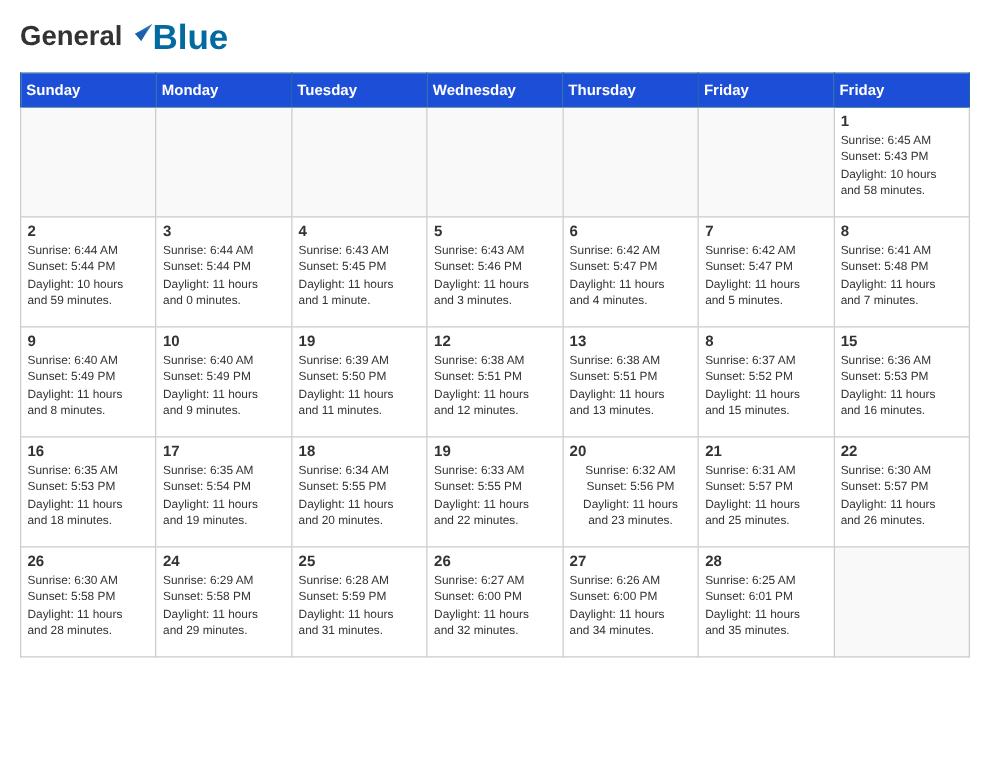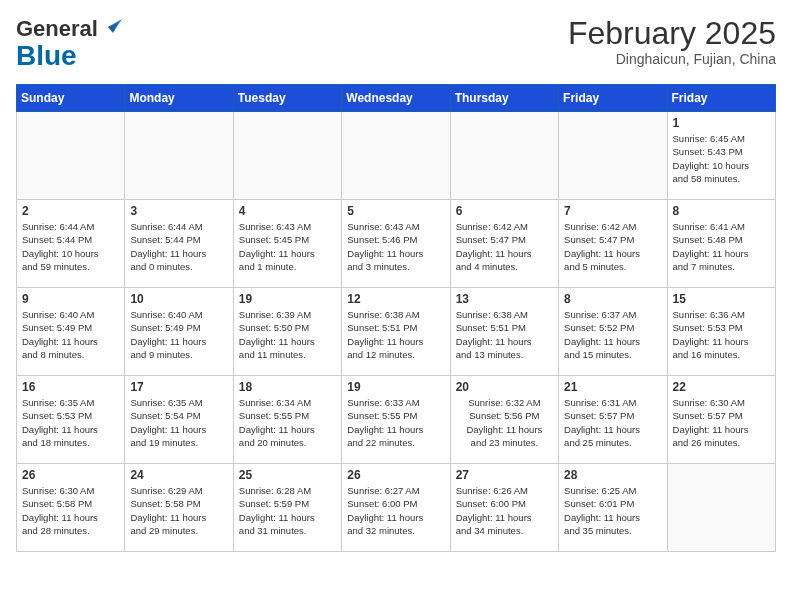--- a/index.html
+++ b/index.html
@@ -11,21 +11,21 @@
       padding: 16px;
     }
     .header {
       display: flex;
       justify-content: space-between;
       align-items: flex-start;
       margin-bottom: 12px;
     }
     .logo {
       display: flex;
-      flex-direction: column;
+      flex-direction: row;
       align-items: flex-start;
     }
     .title-block {
       text-align: right;
     }
     .month-year {
       font-size: 32px;
       font-weight: normal;
       color: #333;
       line-height: 1.1;
@@ -85,24 +85,20 @@
   <div class="logo">
     <div class="logo-wrapper">
       <span style="font-size:22px;font-weight:bold;color:#333;">General</span>
       <svg width="22" height="20" viewBox="0 0 22 20" style="margin-left:2px;margin-top:-4px;">
         <polygon points="8,10 22,2 14,14" fill="#2979c0"></polygon>
         <polygon points="8,10 18,6 13,16" fill="#1a5fa8"></polygon>
       </svg>
     </div>
     <div style="font-size:28px;font-weight:bold;color:#0369a1;margin-top:-2px;">Blue</div>
   </div>
-  <div class="title-block">
-    <div class="month-year">February 2025</div>
-    <div class="location">Dinghaicun, Fujian, China</div>
-  </div>
 </div>
 
 <table class="calendar">
   <thead>
     <tr>
     <th>Sunday</th>
         <th>Monday</th>
         <th>Tuesday</th>
         <th>Wednesday</th>
         <th>Thursday</th>

